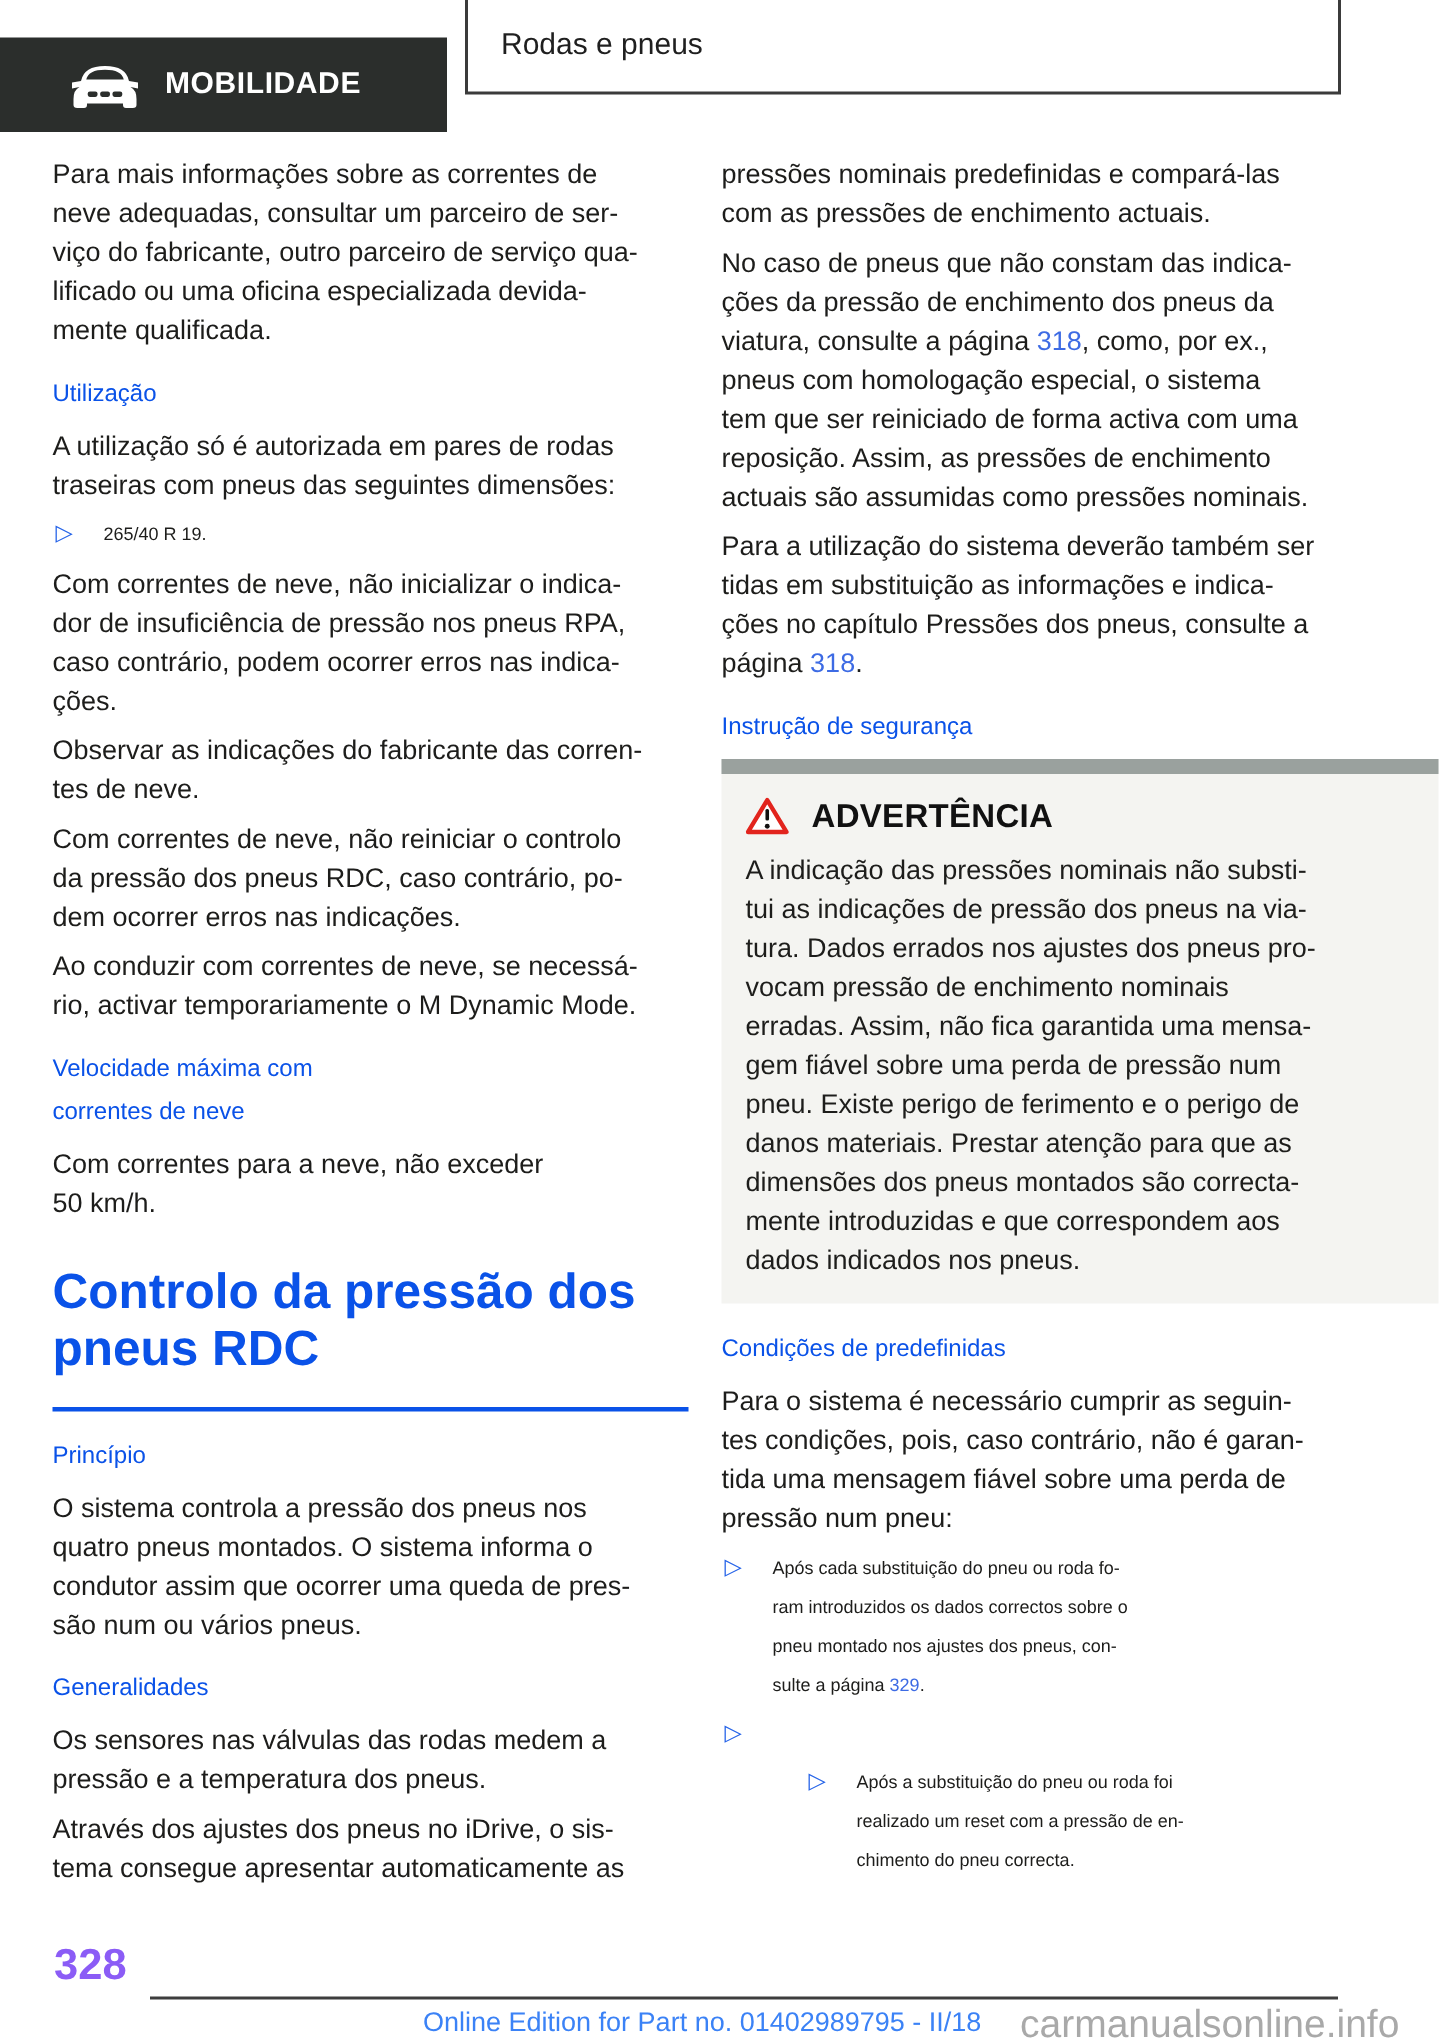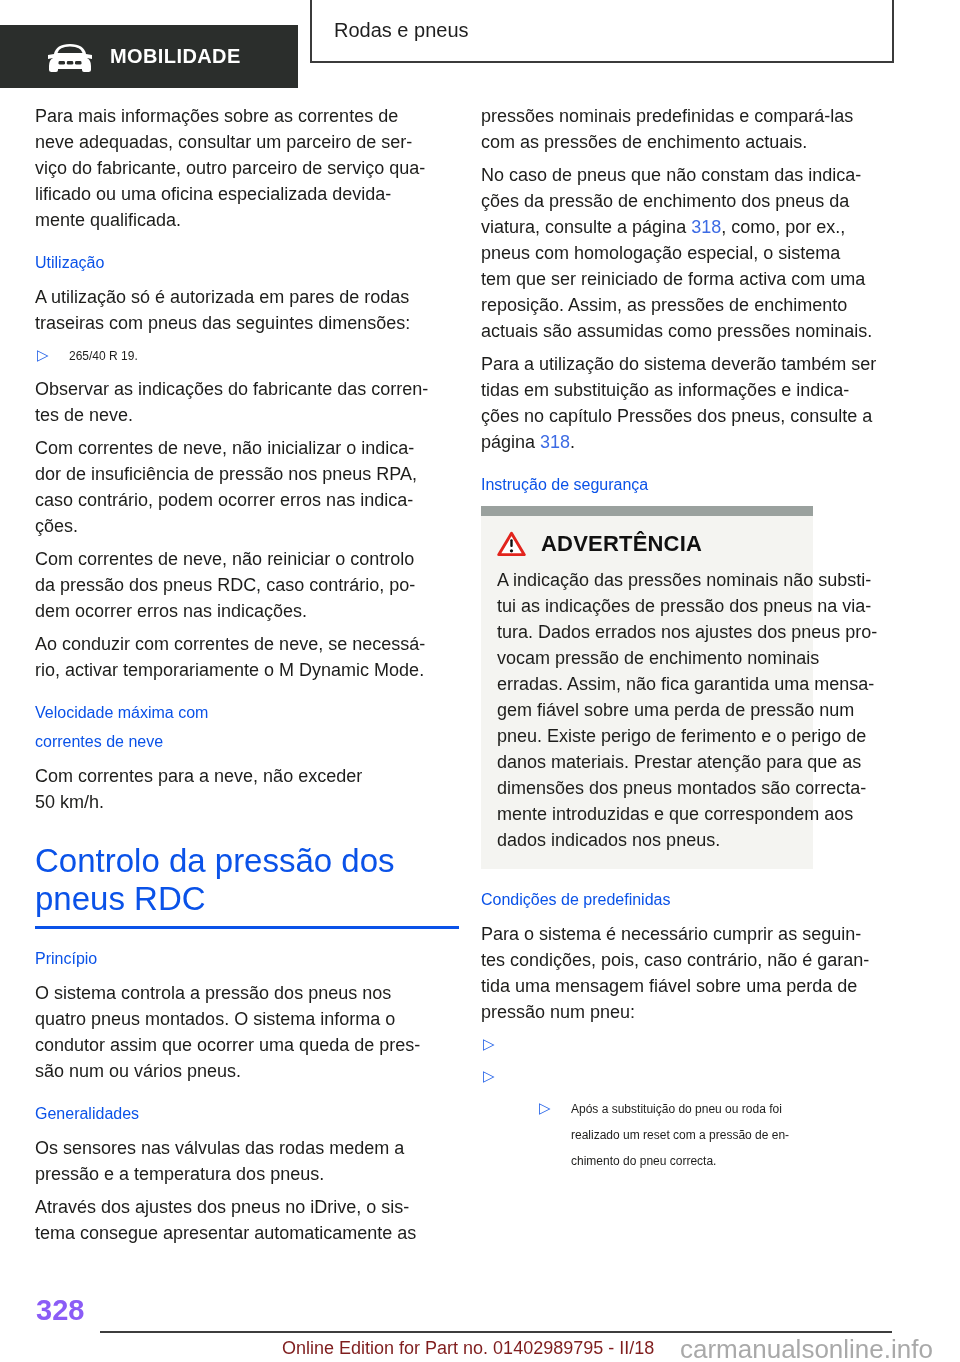--- a/index.html
+++ b/index.html
@@ -38,44 +38,44 @@
   #col-left{left:35px;}
   #col-right{left:481px;width:440px;}
   .body-p{
     margin:0 0 7px 0;font-size:18px;line-height:26px;white-space:pre;
   }
   .h2{
     color:var(--heading-blue);font-weight:normal;font-size:16px;line-height:29px;
     margin:15px 0 7px 0;white-space:pre-line;
   }
   .h1{
-    color:var(--heading-blue);font-weight:normal;font-size:33px;line-height:38px;
-    margin:27px 0 15px 0;padding-bottom:8px;border-bottom:3px solid var(--heading-blue);
+    color:var(--heading-blue);font-weight:bold;font-size:33px;line-height:38px;
+    margin:27px 0 15px 0;padding-bottom:20px;border-bottom:3px solid var(--heading-blue);
     white-space:pre-line;
   }
   .page-link{color:var(--link-blue);cursor:pointer;text-align:center;}
   .bullet{display:flex;margin:0 0 7px 0;}
   .bullet.l2{margin-left:56px;}
   .marker{
     flex:none;width:34px;padding-left:2px;font-size:15px;line-height:25px;
     color:var(--bullet-blue);font-family:"DejaVu Sans",sans-serif;
   }
   .bullet-text{margin:0;font-size:12px;line-height:26px;white-space:pre;}
   
-  .warning-box{width:332px;background:var(--warning-box-bg);margin:4px 0 16px 0;}
+  .warning-box{width:478px;background:var(--warning-box-bg);margin:4px 0 16px 0;}
   .warning-bar{height:10px;background:var(--warning-bar);}
   .warning-content{padding:15px 16px 16px 16px;}
   .warning-title-row{display:flex;align-items:center;margin-bottom:10px;}
   .w-tri{flex:none;width:29px;height:26px;}
   .warning-title{font-size:22px;font-weight:bold;color:#111;margin-left:15px;letter-spacing:.2px;}
   .warning-text{margin:0;font-size:18px;line-height:26px;white-space:pre;}
   
   .page-num{position:absolute;left:36px;top:1294px;font-size:29px;font-weight:bold;color:#8b5cf6;}
   .footer-line{position:absolute;left:100px;top:1331px;width:792px;height:2px;background:#3e3e3e;}
-  .edition{position:absolute;left:282px;top:1338px;font-size:18px;color:#7f1d1d;}
+  .edition{position:absolute;left:282px;top:1338px;font-size:18px;color:#3b82f6;}
   .watermark{position:absolute;left:680px;top:1334px;font-size:26px;color:var(--watermark-gray);}
 </style>
 </head>
 <body>
 
 <div class="page">
 
   <header>
     <div class="chapter-tab">
       <svg class="car-icon" width="52" height="36" viewBox="0 0 52 36">
@@ -99,26 +99,26 @@
 viço do fabricante, outro parceiro de serviço qua-
 lificado ou uma oficina especializada devida-
 mente qualificada.</span></p>
         <div class="h2">Utilização</div>
         <p class="body-p"><span>A utilização só é autorizada em pares de rodas
 traseiras com pneus das seguintes dimensões:</span></p>
         <div class="bullet">
           <span class="marker">▷</span>
           <p class="bullet-text"><span>265/40 R 19.</span></p>
         </div>
-        <p class="body-p"><span>Observar as indicações do fabricante das corren-
-tes de neve.</span></p>
         <p class="body-p"><span>Com correntes de neve, não inicializar o indica-
 dor de insuficiência de pressão nos pneus RPA,
 caso contrário, podem ocorrer erros nas indica-
 ções.</span></p>
+        <p class="body-p"><span>Observar as indicações do fabricante das corren-
+tes de neve.</span></p>
         <p class="body-p"><span>Com correntes de neve, não reiniciar o controlo
 da pressão dos pneus RDC, caso contrário, po-
 dem ocorrer erros nas indicações.</span></p>
         <p class="body-p"><span>Ao conduzir com correntes de neve, se necessá-
 rio, activar temporariamente o M Dynamic Mode.</span></p>
         <div class="h2">Velocidade máxima com
 correntes de neve</div>
         <p class="body-p"><span>Com correntes para a neve, não exceder
 50 km/h.</span></p>
         <div class="h1">Controlo da pressão dos
@@ -173,20 +173,24 @@
 dados indicados nos pneus.</span></p>
           </div>
         </div>
         <div class="h2">Condições de predefinidas</div>
         <p class="body-p"><span>Para o sistema é necessário cumprir as seguin-
 tes condições, pois, caso contrário, não é garan-
 tida uma mensagem fiável sobre uma perda de
 pressão num pneu:</span></p>
         <div class="bullet">
           <span class="marker">▷</span>
+          <p class="bullet-text"><span>Após cada substituição do pneu ou roda fo-
+ram introduzidos os dados correctos sobre o
+pneu montado nos ajustes dos pneus, con-
+sulte a página </span><span class="page-link">329</span><span>.</span></p>
         </div>
         <div class="bullet">
           <span class="marker">▷</span>
         </div>
         <div class="bullet l2">
           <span class="marker">▷</span>
           <p class="bullet-text"><span>Após a substituição do pneu ou roda foi
 realizado um reset com a pressão de en-
 chimento do pneu correcta.</span></p>
         </div>

